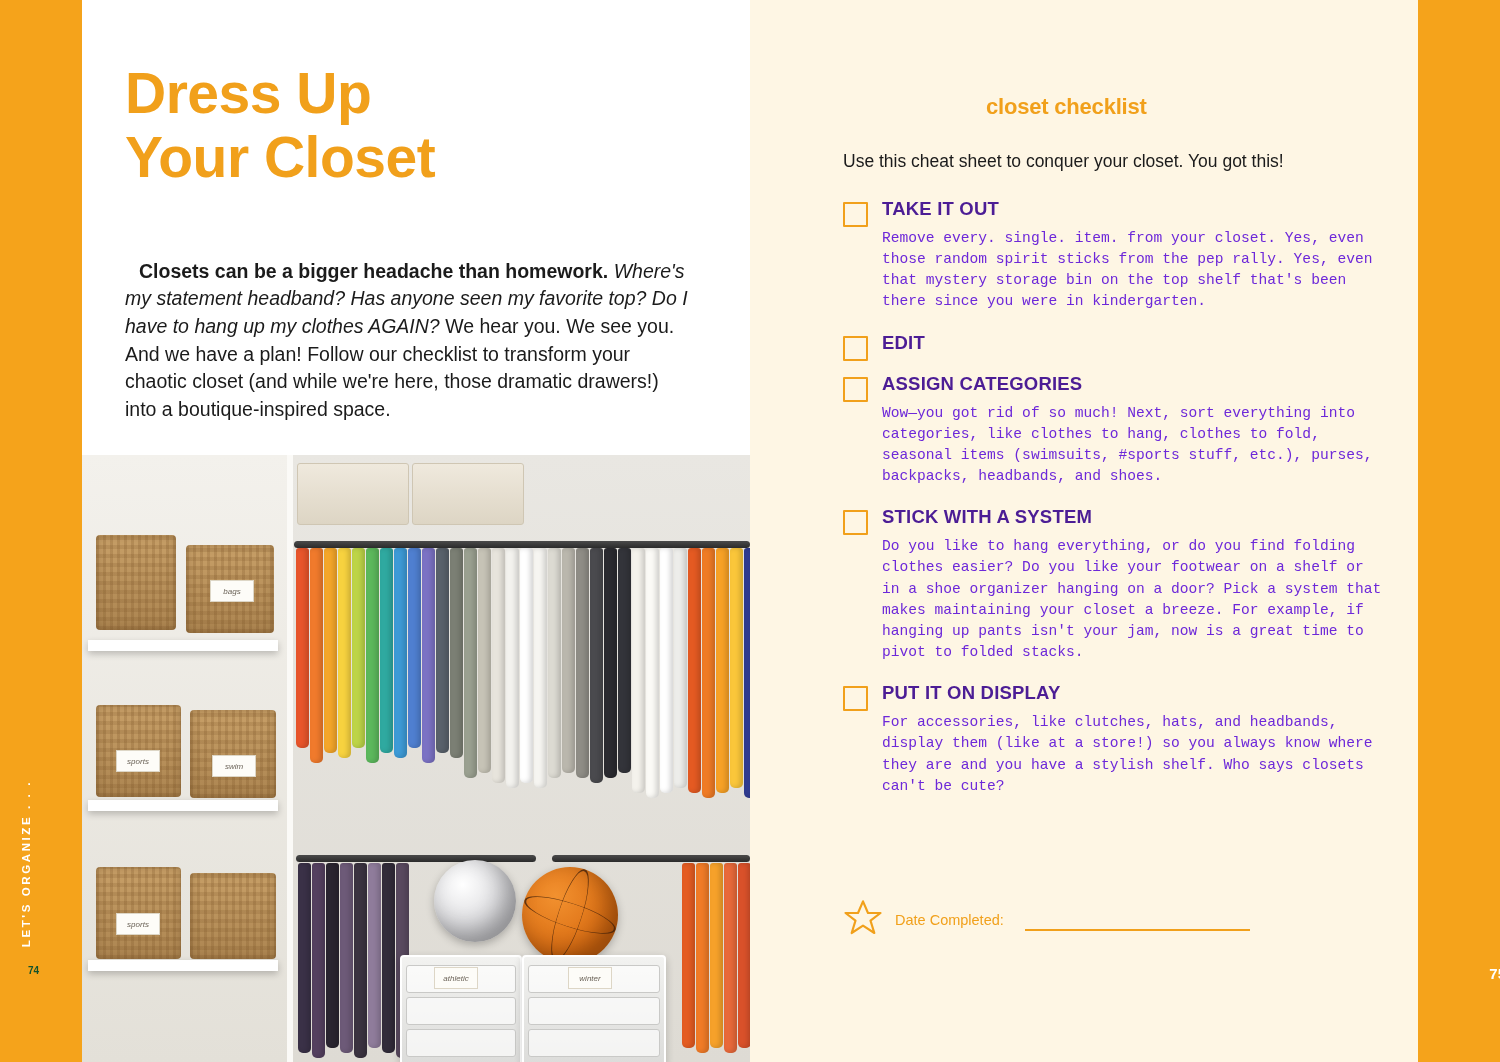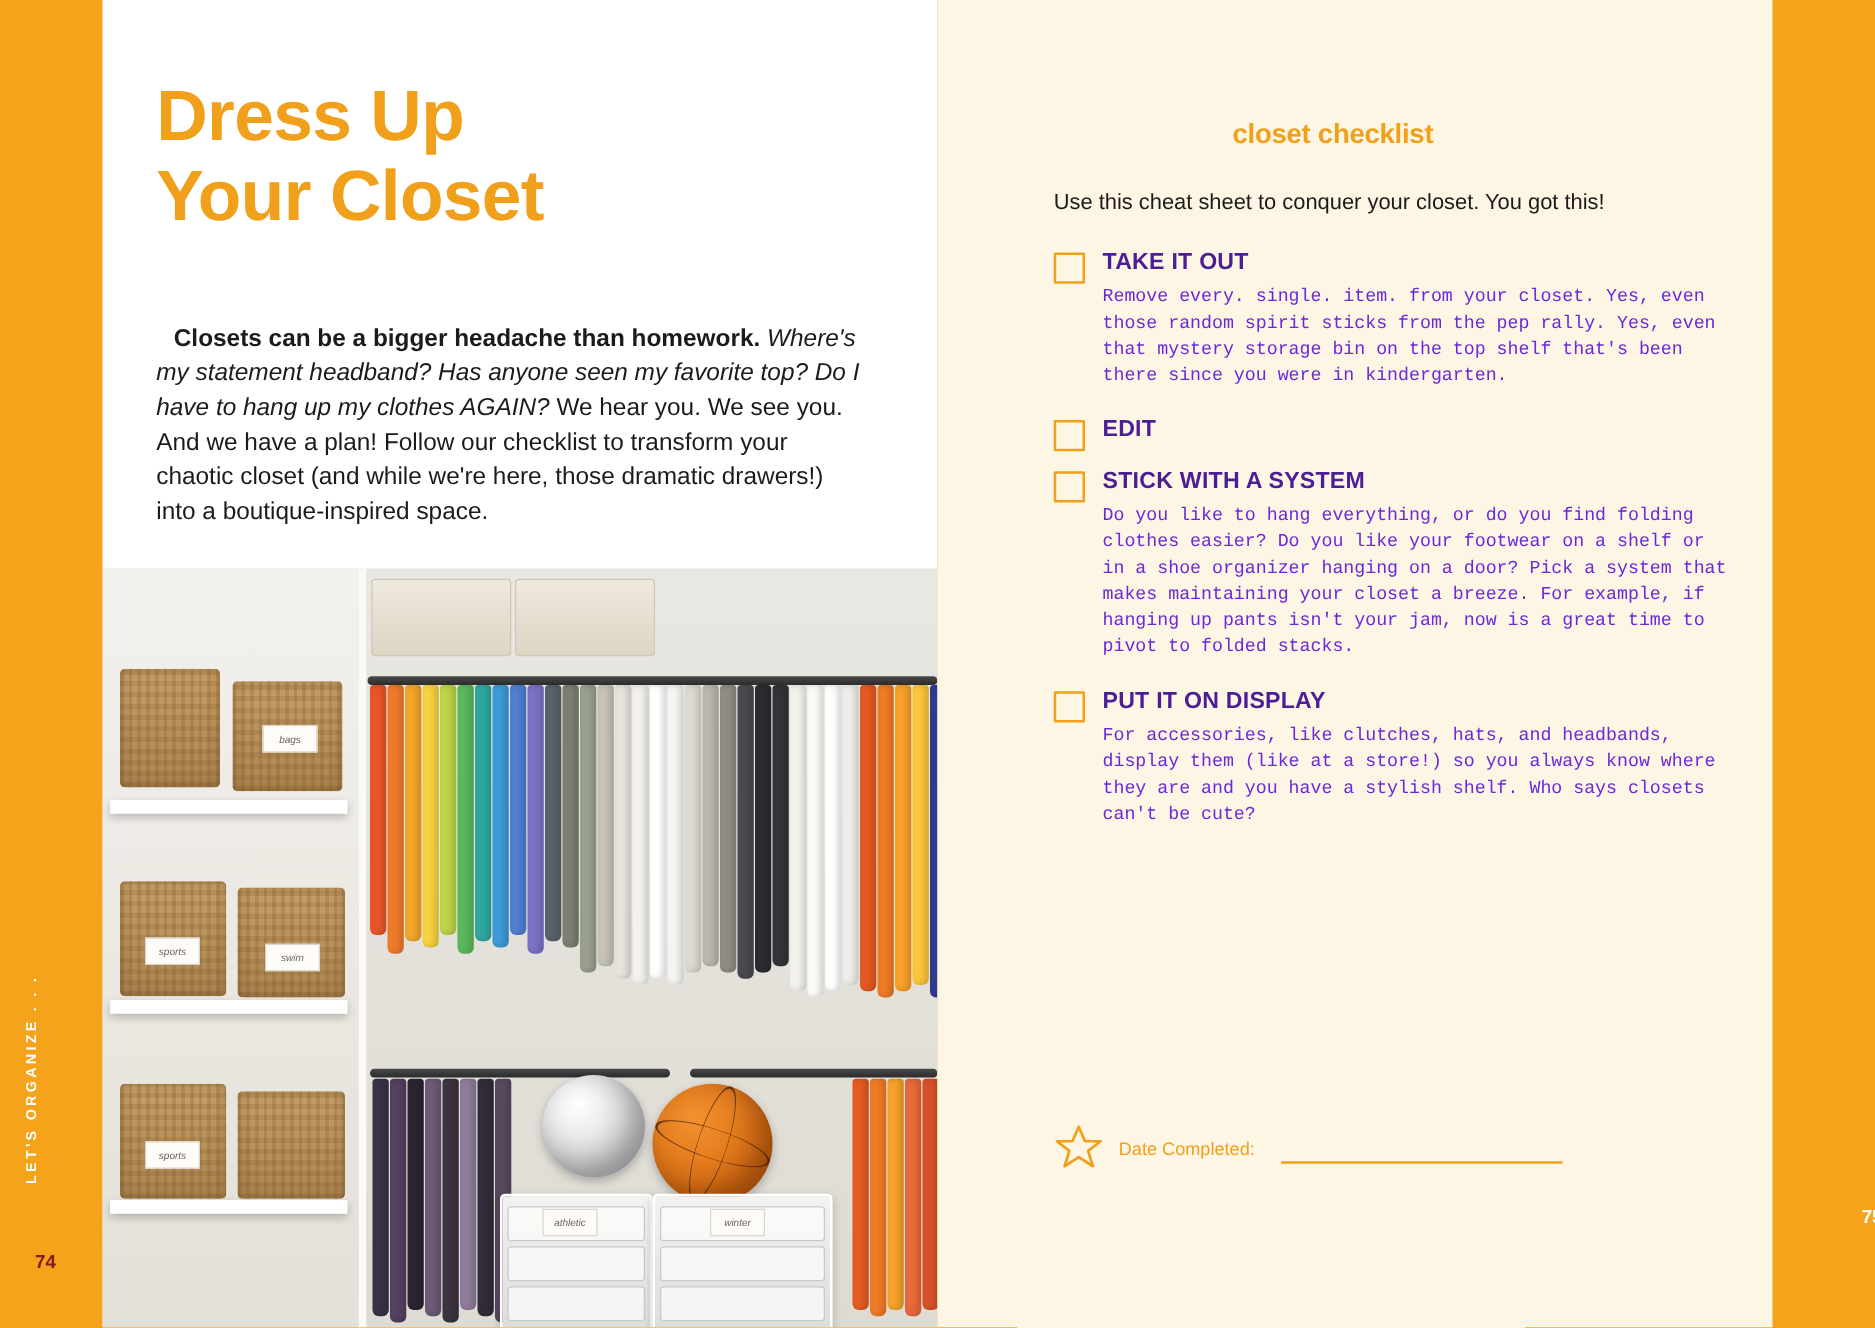--- a/index.html
+++ b/index.html
@@ -141,23 +141,23 @@
   }
   .ph-basketball::before { transform: rotate(18deg) scaleX(.25); }
   .ph-basketball::after  { transform: rotate(-72deg) scaleX(.25); }
   .ph-volleyball {
     background: radial-gradient(circle at 35% 30%, #ffffff, #cfcfd3 72%);
   }
 
   .left-page-number {
     position: absolute;
     left: 28px;
-    top: 1001px;
-    color: #7f1d1d;
-    font-size: 15px;
+    top: 965px;
+    color: #14532d;
+    font-size: 10px;
     font-weight: bold;
   }
   .left-rail {
     position: absolute;
     left: 20px;
     top: 780px;
     color: #FFFFFF;
     font-size: 11.5px;
     letter-spacing: 2.6px;
     font-weight: bold;
@@ -393,20 +393,25 @@
         <span class="checkbox"></span>
         <h3 class="item-title">TAKE IT OUT</h3>
         <p class="item-body">Remove every. single. item. from your closet. Yes, even those random spirit sticks from the pep rally. Yes, even that mystery storage bin on the top shelf that's been there since you were in kindergarten.</p>
       </div>
 
       <div class="item">
         <span class="checkbox"></span>
         <h3 class="item-title">EDIT</h3>
       </div>
 
+      <div class="item">
+        <span class="checkbox"></span>
+        <h3 class="item-title">ASSIGN CATEGORIES</h3>
+        <p class="item-body">Wow—you got rid of so much! Next, sort everything into categories, like clothes to hang, clothes to fold, seasonal items (swimsuits, #sports stuff, etc.), purses, backpacks, headbands, and shoes.</p>
+      </div>
 
       <div class="item">
         <span class="checkbox"></span>
         <h3 class="item-title">STICK WITH A SYSTEM</h3>
         <p class="item-body">Do you like to hang everything, or do you find folding clothes easier? Do you like your footwear on a shelf or in a shoe organizer hanging on a door? Pick a system that makes maintaining your closet a breeze. For example, if hanging up pants isn't your jam, now is a great time to pivot to folded stacks.</p>
       </div>
 
       <div class="item">
         <span class="checkbox"></span>
         <h3 class="item-title">PUT IT ON DISPLAY</h3>

